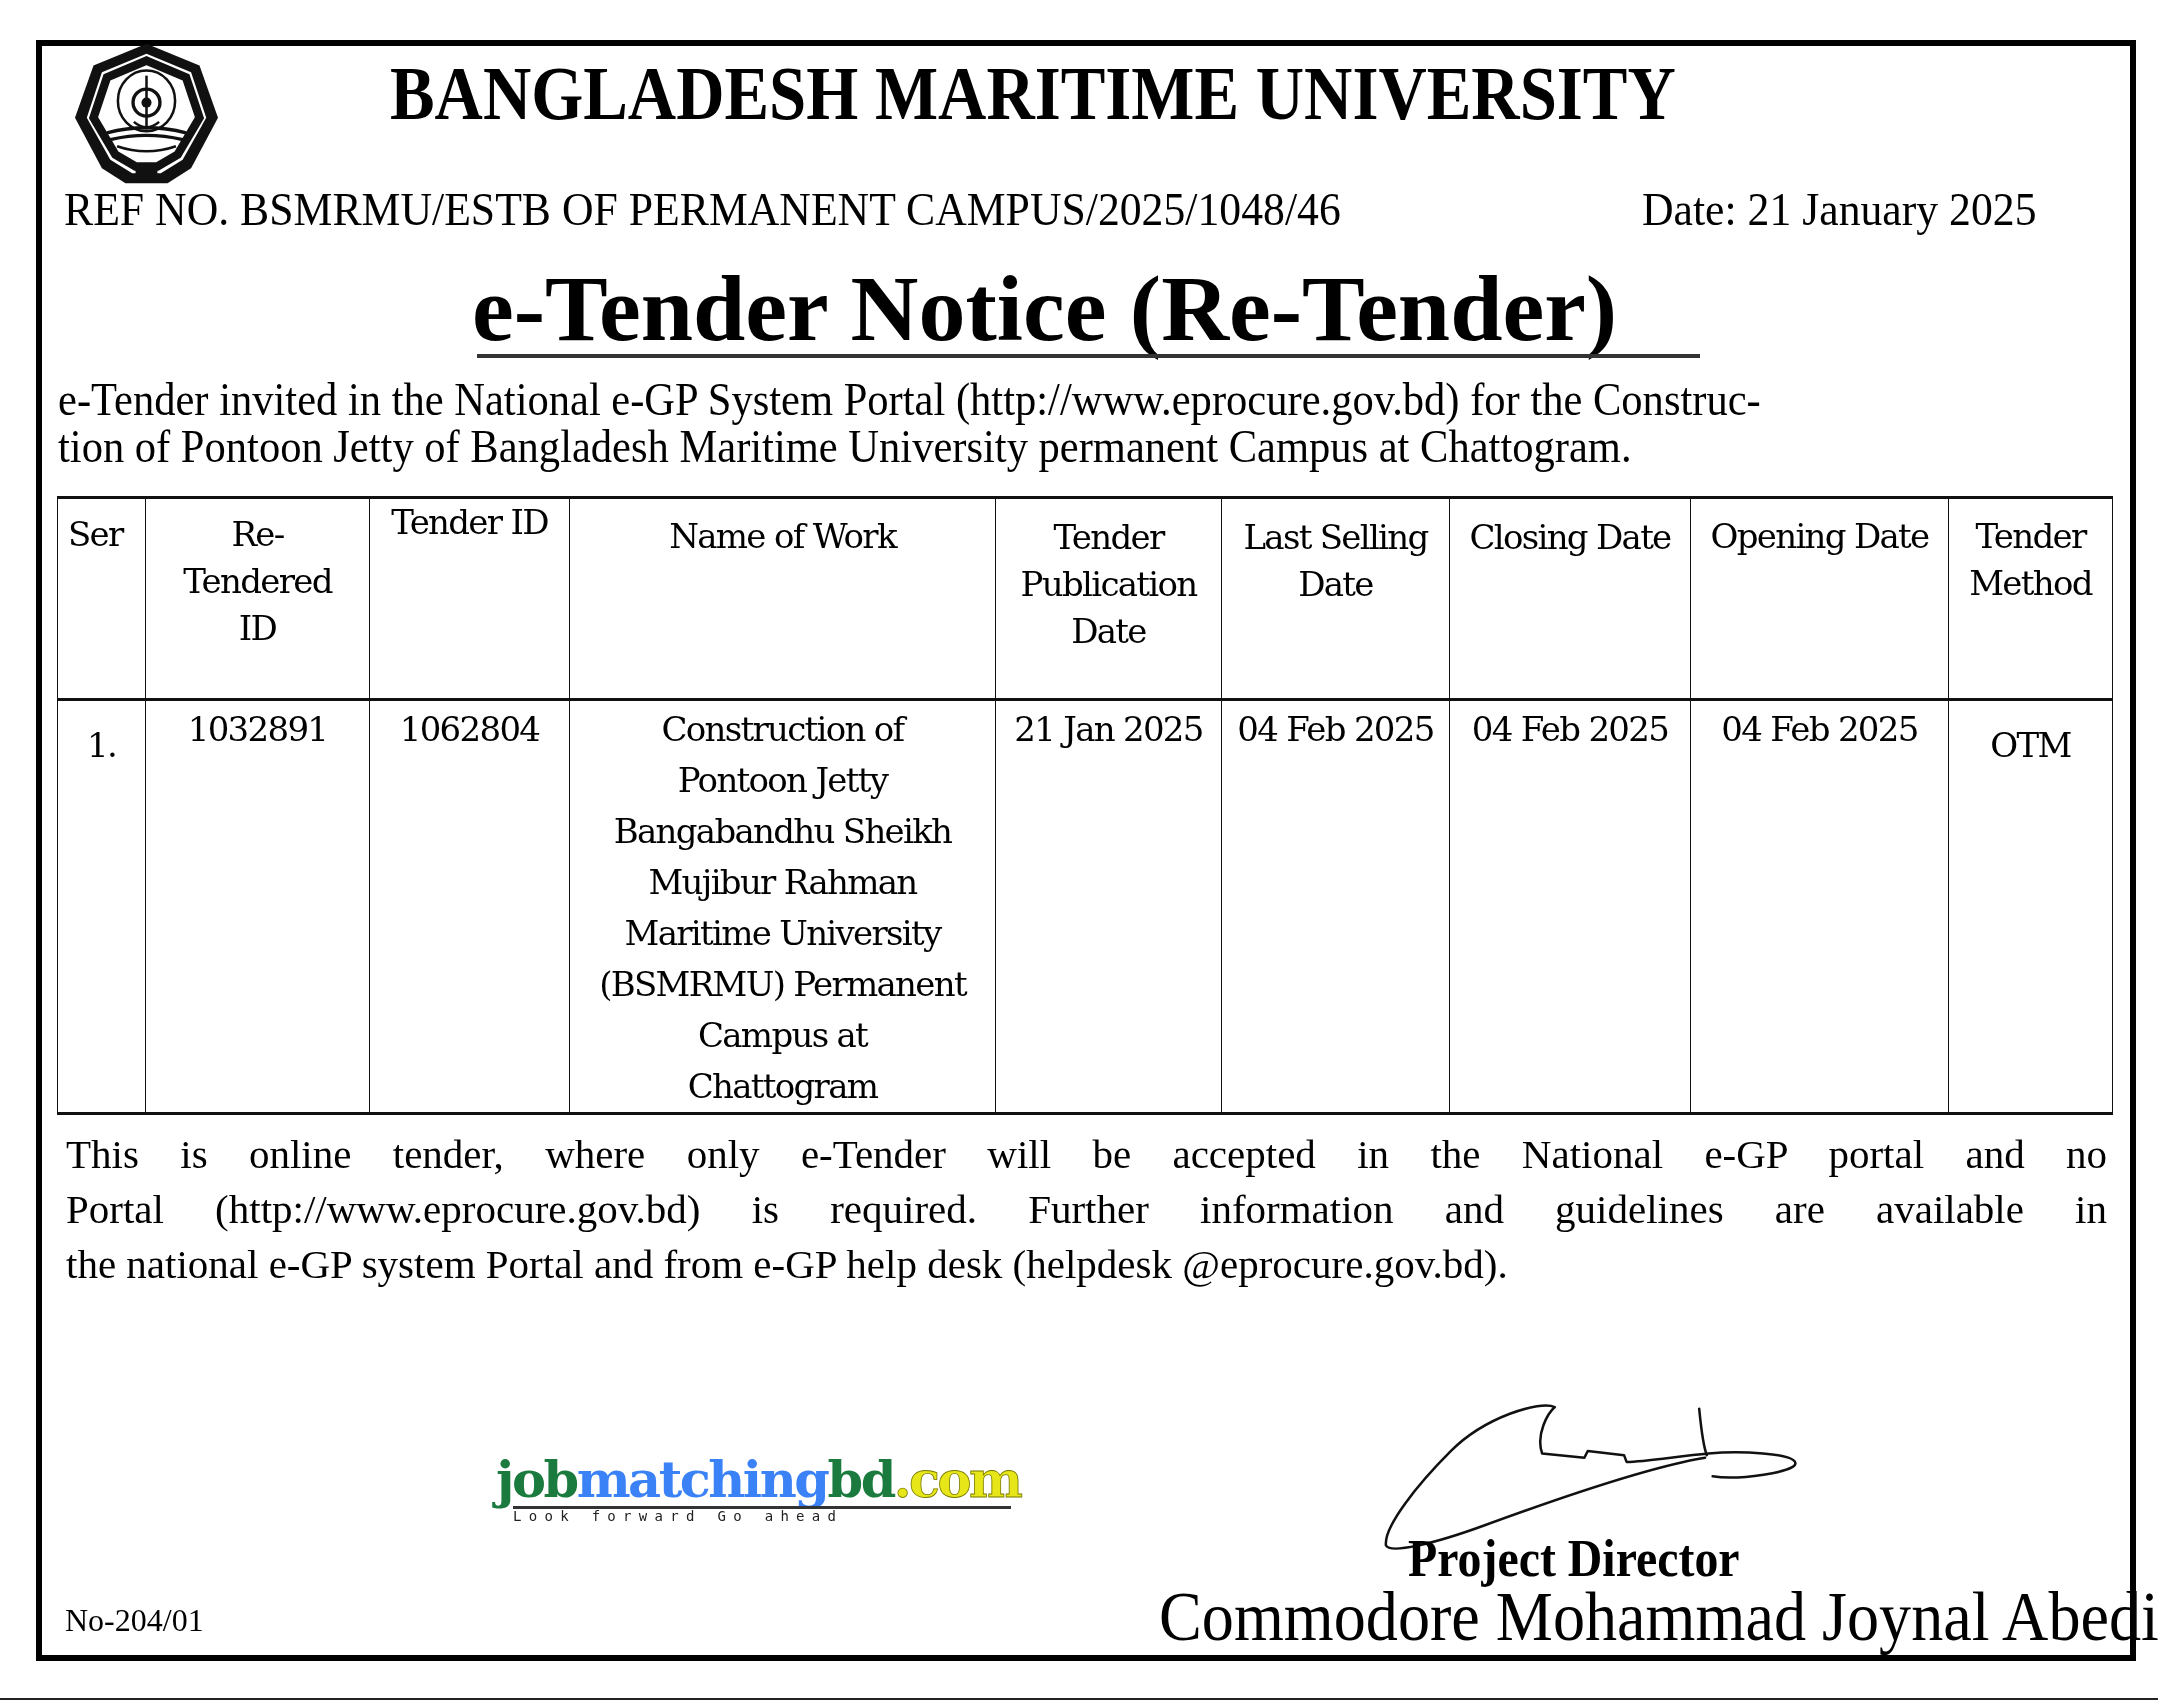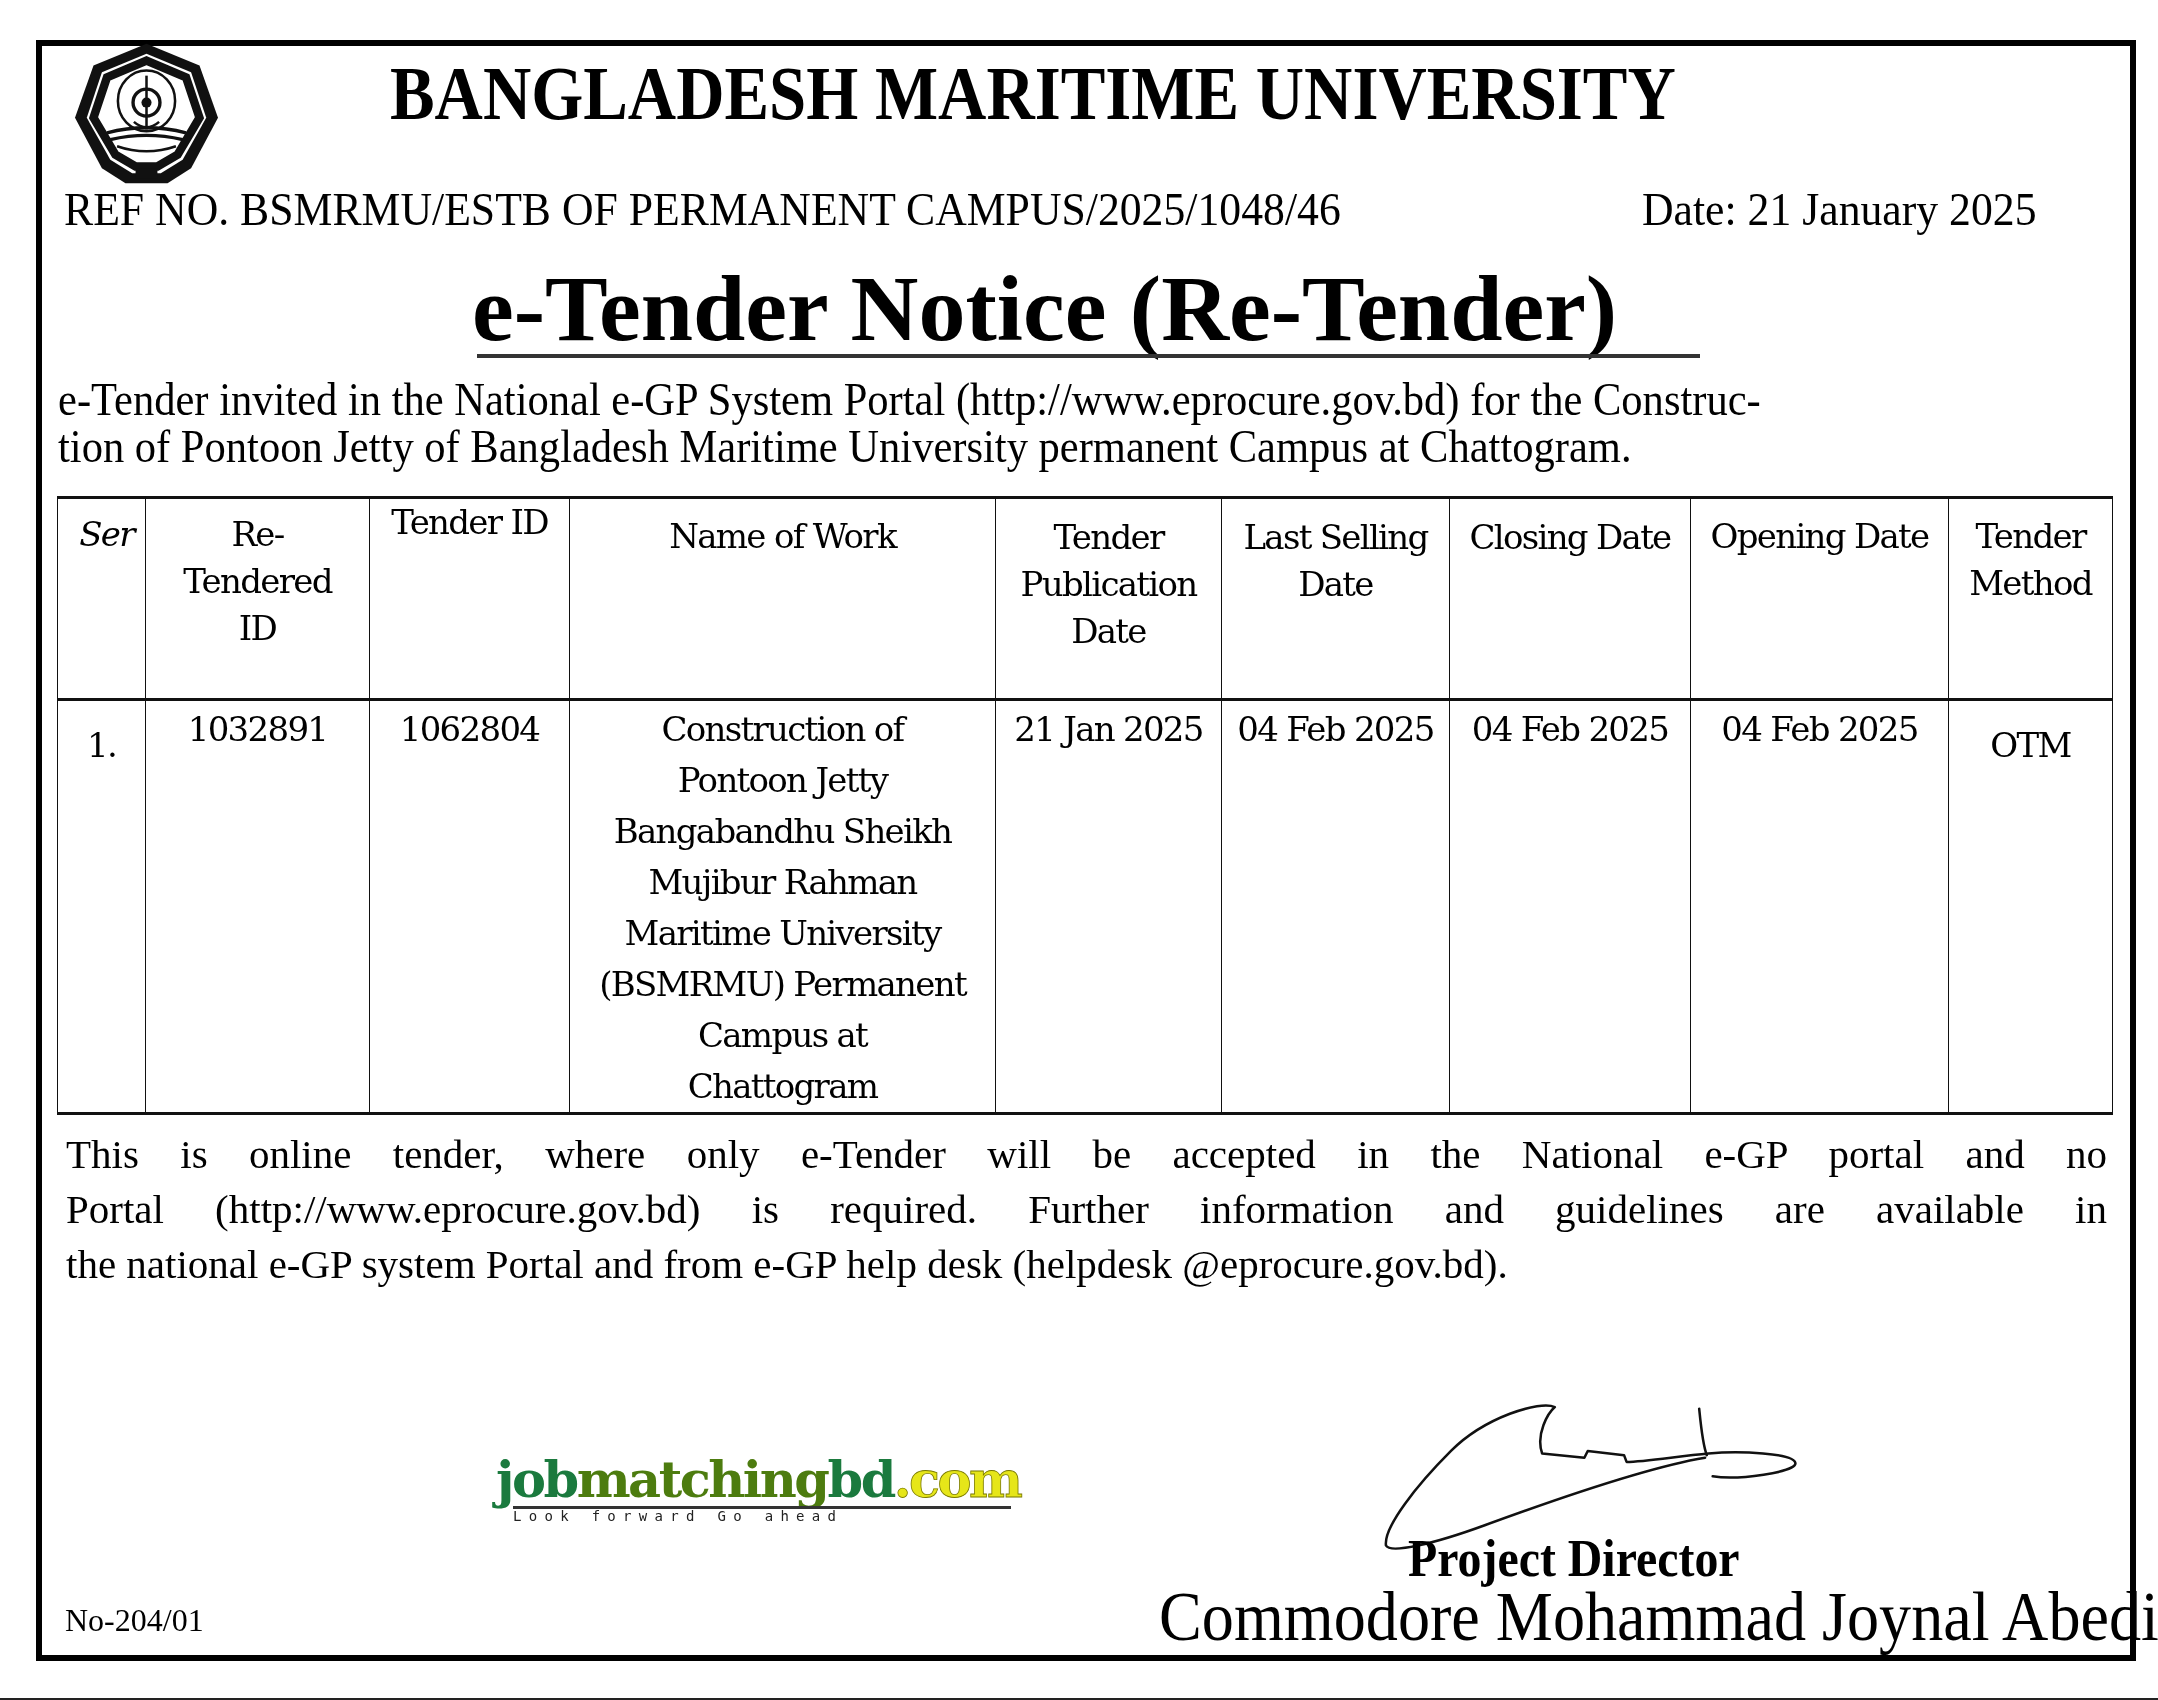--- a/index.html
+++ b/index.html
@@ -92,21 +92,21 @@
       <col style="width:200px">
       <col style="width:426px">
     <col style="width:226px">
       <col style="width:228px">
       <col style="width:241px">
       <col style="width:258px">
       <col style="width:164px">
   </colgroup>
   <thead>
     <tr>
-      <th style="text-align:center;padding-left:10px;padding-top:11.8px;font-style:italic;">
+      <th style="text-align:left;padding-left:10px;padding-top:11.8px;">
         <span class="th-inner">Ser</span>
       </th>
       <th style="padding-top:11.8px;">
         <span class="th-inner">Re-</span>
         <span class="th-inner">Tendered</span>
         <span class="th-inner">ID</span>
       </th>
       <th style="padding-top:0px;">
         <span class="th-inner">Tender ID</span>
       </th>
@@ -175,21 +175,21 @@
 </table>
 
 <div class="abs body-para">
   <span class="ln">This is online tender, where only e-Tender will be accepted in the National e-GP portal and no</span>
   <span class="ln">Portal (http://www.eprocure.gov.bd) is required. Further information and guidelines are available in</span>
   <span class="ln last">the national e-GP system Portal and from e-GP help desk (helpdesk @eprocure.gov.bd).</span>
 </div>
 
 <div class="abs wm">
   <div class="wm-text">
-    <span style="color:#1b7a3e;">job</span><span style="color:#4d7c0f;">matching</span><span style="color:#1b7a3e;">bd</span><span style="color:#e6e619;-webkit-text-stroke:0.8px #7a7a00;">.com</span>
+    <span style="color:#1b7a3e;">job</span><span style="color:#3b82f6;">matching</span><span style="color:#1b7a3e;">bd</span><span style="color:#e6e619;-webkit-text-stroke:0.8px #7a7a00;">.com</span>
   </div>
   <div class="wm-rule"></div>
   <div class="wm-tag">Look forward Go ahead</div>
 </div>
 
 <div class="abs signature">
   <svg width="439" height="169" viewBox="1630 1655 520 200">
     <path d="M2030,1750 C2060,1755 2128,1745 2128,1735 C2128,1722 2060,1720 2025,1723 C1990,1726 1950,1733 1928,1733 L1925,1725 L1882,1720 L1878,1728 L1828,1723 C1820,1700 1835,1675 1843,1668 C1825,1660 1760,1680 1720,1720 C1680,1760 1640,1810 1643,1832 C1648,1842 1700,1830 1760,1808 C1850,1775 1960,1738 2021,1728" fill="none" stroke="#111" stroke-width="3" stroke-linecap="round" stroke-linejoin="round"></path>
     <path d="M2014,1670 C2016,1690 2018,1712 2023,1725" fill="none" stroke="#111" stroke-width="3" stroke-linecap="round"></path>
   </svg>

